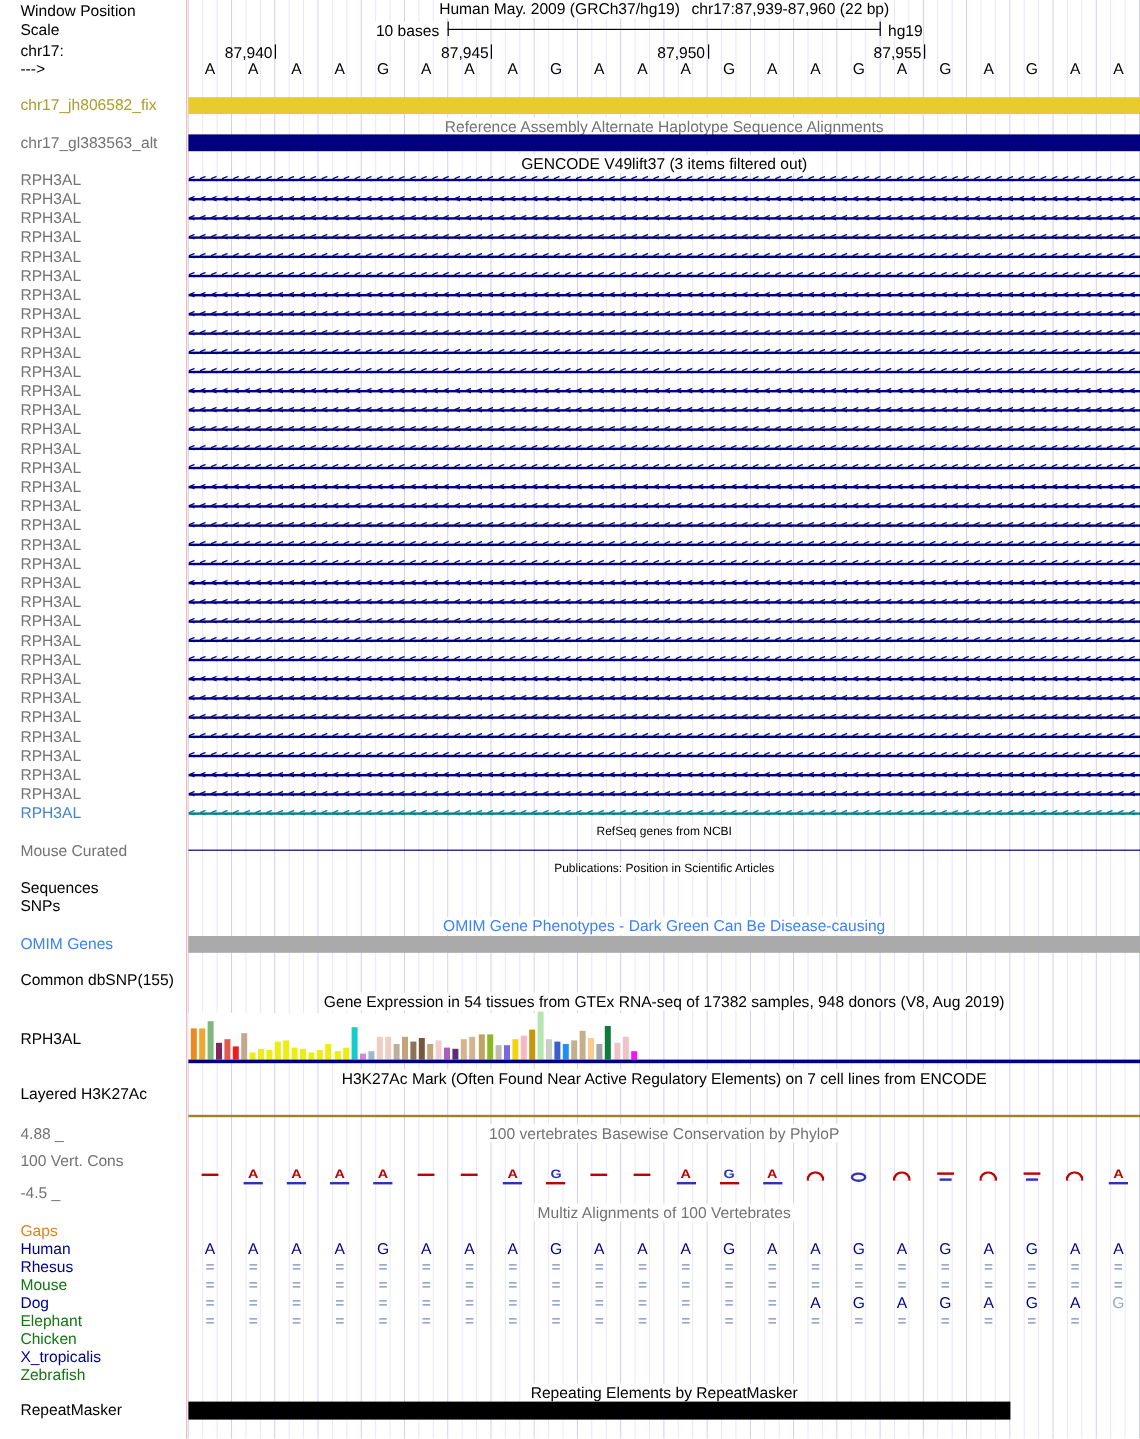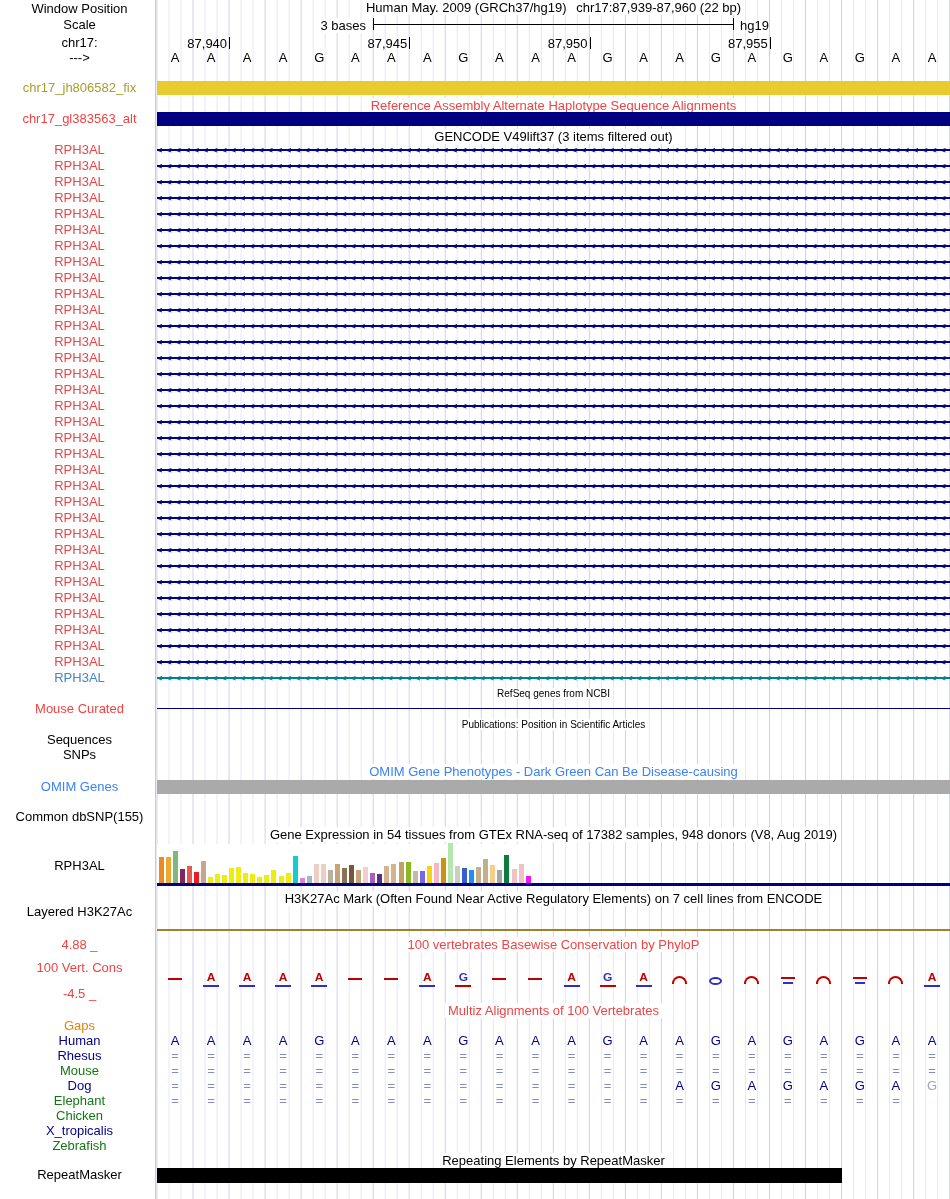--- a/index.html
+++ b/index.html
@@ -8,25 +8,25 @@
         font-family:"Liberation Sans",sans-serif;font-size:13px;color:#000}
   .abs{position:absolute}
   #grid{position:absolute;left:156px;top:0;width:794px;height:1199px;
     background-image:
       linear-gradient(90deg,#cfcfec 0,#cfcfec 1px,transparent 1px),
       linear-gradient(90deg,#e6e6f7 0,#e6e6f7 1px,transparent 1px),
       linear-gradient(90deg,#e6e6f7 0,#e6e6f7 1px,transparent 1px);
     background-size:36.045px 100%,36.045px 100%,36.045px 100%;
     background-position:0.5px 0,12.5px 0,24.5px 0}
   #pinkline{position:absolute;left:155px;top:0;width:1px;height:1199px;background:#f6b8b8}
-  .lbl{position:absolute;left:4px;width:151px;text-align:center;font-size:13px;line-height:14px;white-space:nowrap}
+  .lbl{position:absolute;left:17px;width:151px;text-align:left;font-size:13px;line-height:14px;white-space:nowrap}
   .ctitle{position:absolute;left:157px;width:793px;text-align:center;font-size:13px;line-height:14px;white-space:nowrap}
   .ctitle span{background:#fff;padding:0 3px}
   .small,.small span{font-size:10px;line-height:12px}
-  .navy{color:#ef4444}
+  .navy{color:#737373}
   .dgreen{color:#3b82f6}
   .gold{color:#AB9C2E}
   .teal-lbl{color:#4585C9}
   .cell{position:absolute;text-align:center;font-size:13px;line-height:14px}
   .generow{position:absolute;left:157px;width:793px;height:16px;overflow:hidden}
   .geneline{position:absolute;left:0;top:7px;width:100%;height:1.5px;background:#000080}
   .chev{display:block;white-space:nowrap;font-family:"DejaVu Sans Mono",monospace;
         font-size:9px;line-height:16px;letter-spacing:3.8px;color:#000080;font-weight:bold}
   .bar{position:absolute}
   .tick{position:absolute;width:1px;height:12px;background:#000}
@@ -40,21 +40,21 @@
   <div id="pinkline"></div>
 
   <div class="ctitle" style="top:1px">
     <span>Human May. 2009 (GRCh37/hg19)</span>
     <span>chr17:87,939-87,960 (22 bp)</span>
   </div>
   <div class="lbl" style="top:2px">Window Position</div>
 
   <div class="lbl" style="top:18px">Scale</div>
   <div class="abs" style="left:157px;top:18px;width:211px;text-align:right">
-    <span style="background:#fff;padding:0 2px">3 bases</span>
+    <span style="background:#fff;padding:0 2px">10 bases</span>
   </div>
   <div class="abs" style="left:373px;top:24px;width:361px;height:1px;background:#000"></div>
   <div class="tick" style="left:373px;top:18px"></div>
   <div class="tick" style="left:733px;top:18px"></div>
   <div class="abs" style="left:740px;top:18px">hg19</div>
 
   <div class="lbl" style="top:36px">chr17:</div>
   <div id="pos-ticks">
       <div class="abs" style="left: 161.091px; top: 36px; width: 66px; text-align: right;">87,940</div>
       <div class="tick" style="left: 229.091px; top: 37px;"></div>

